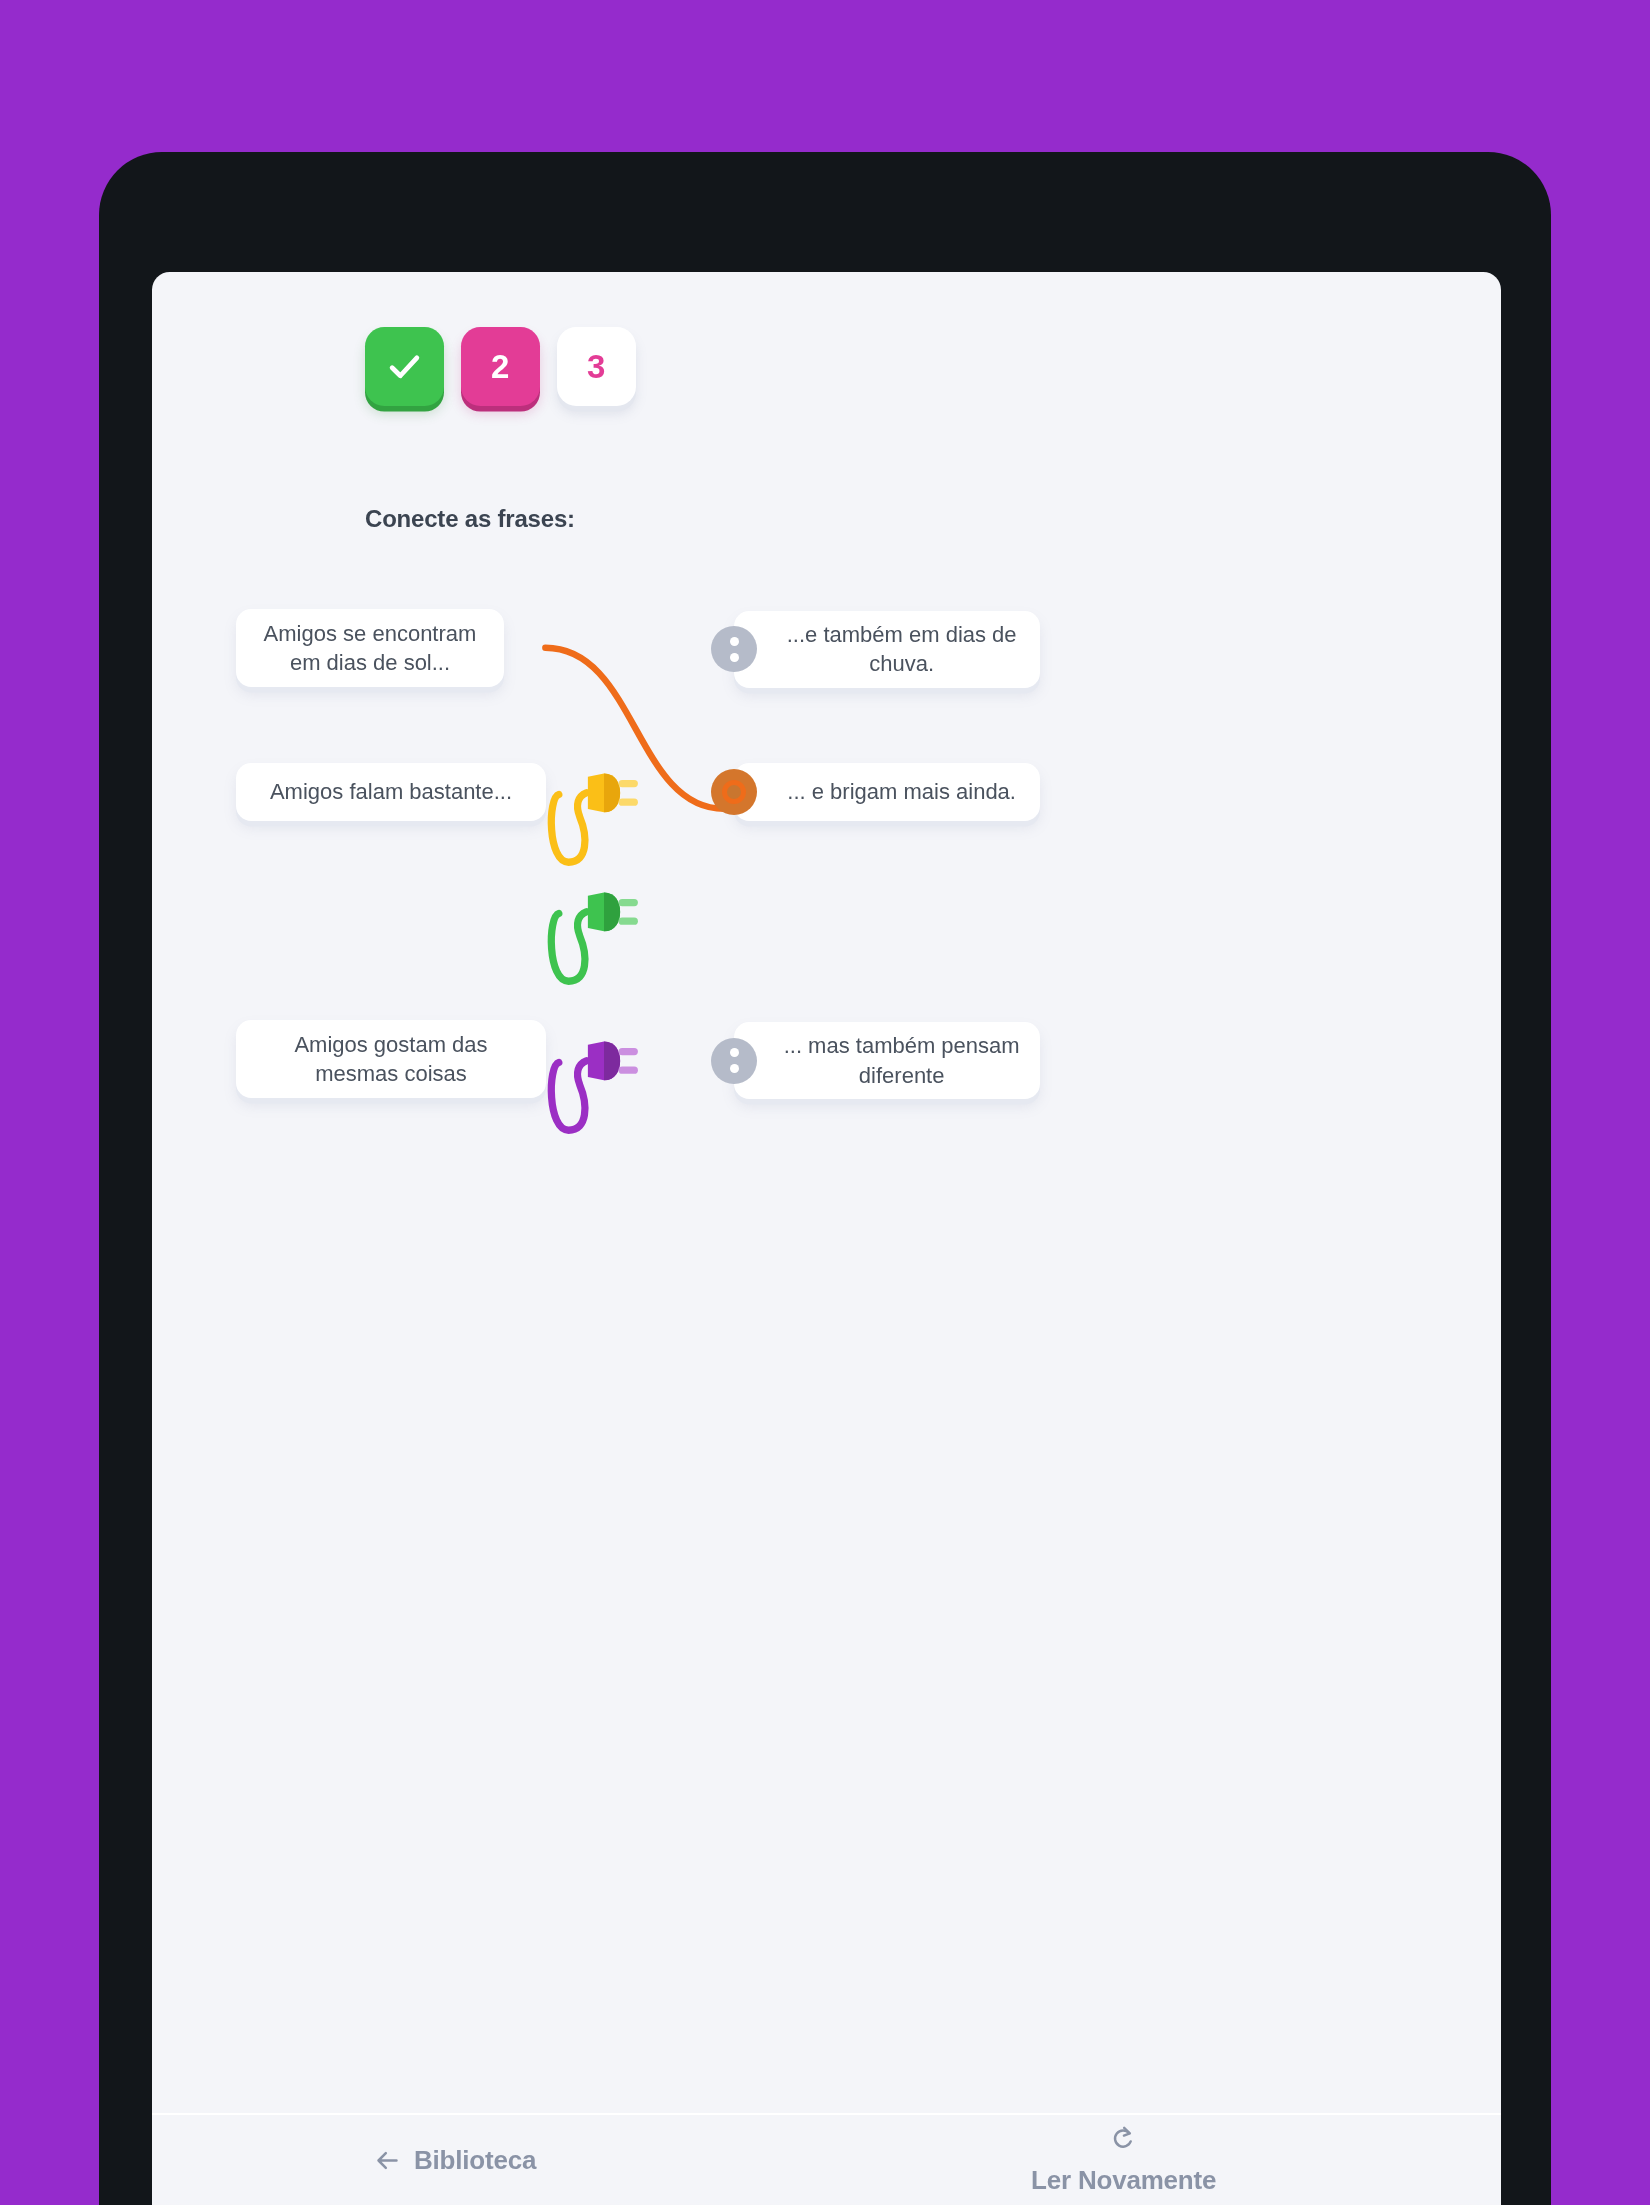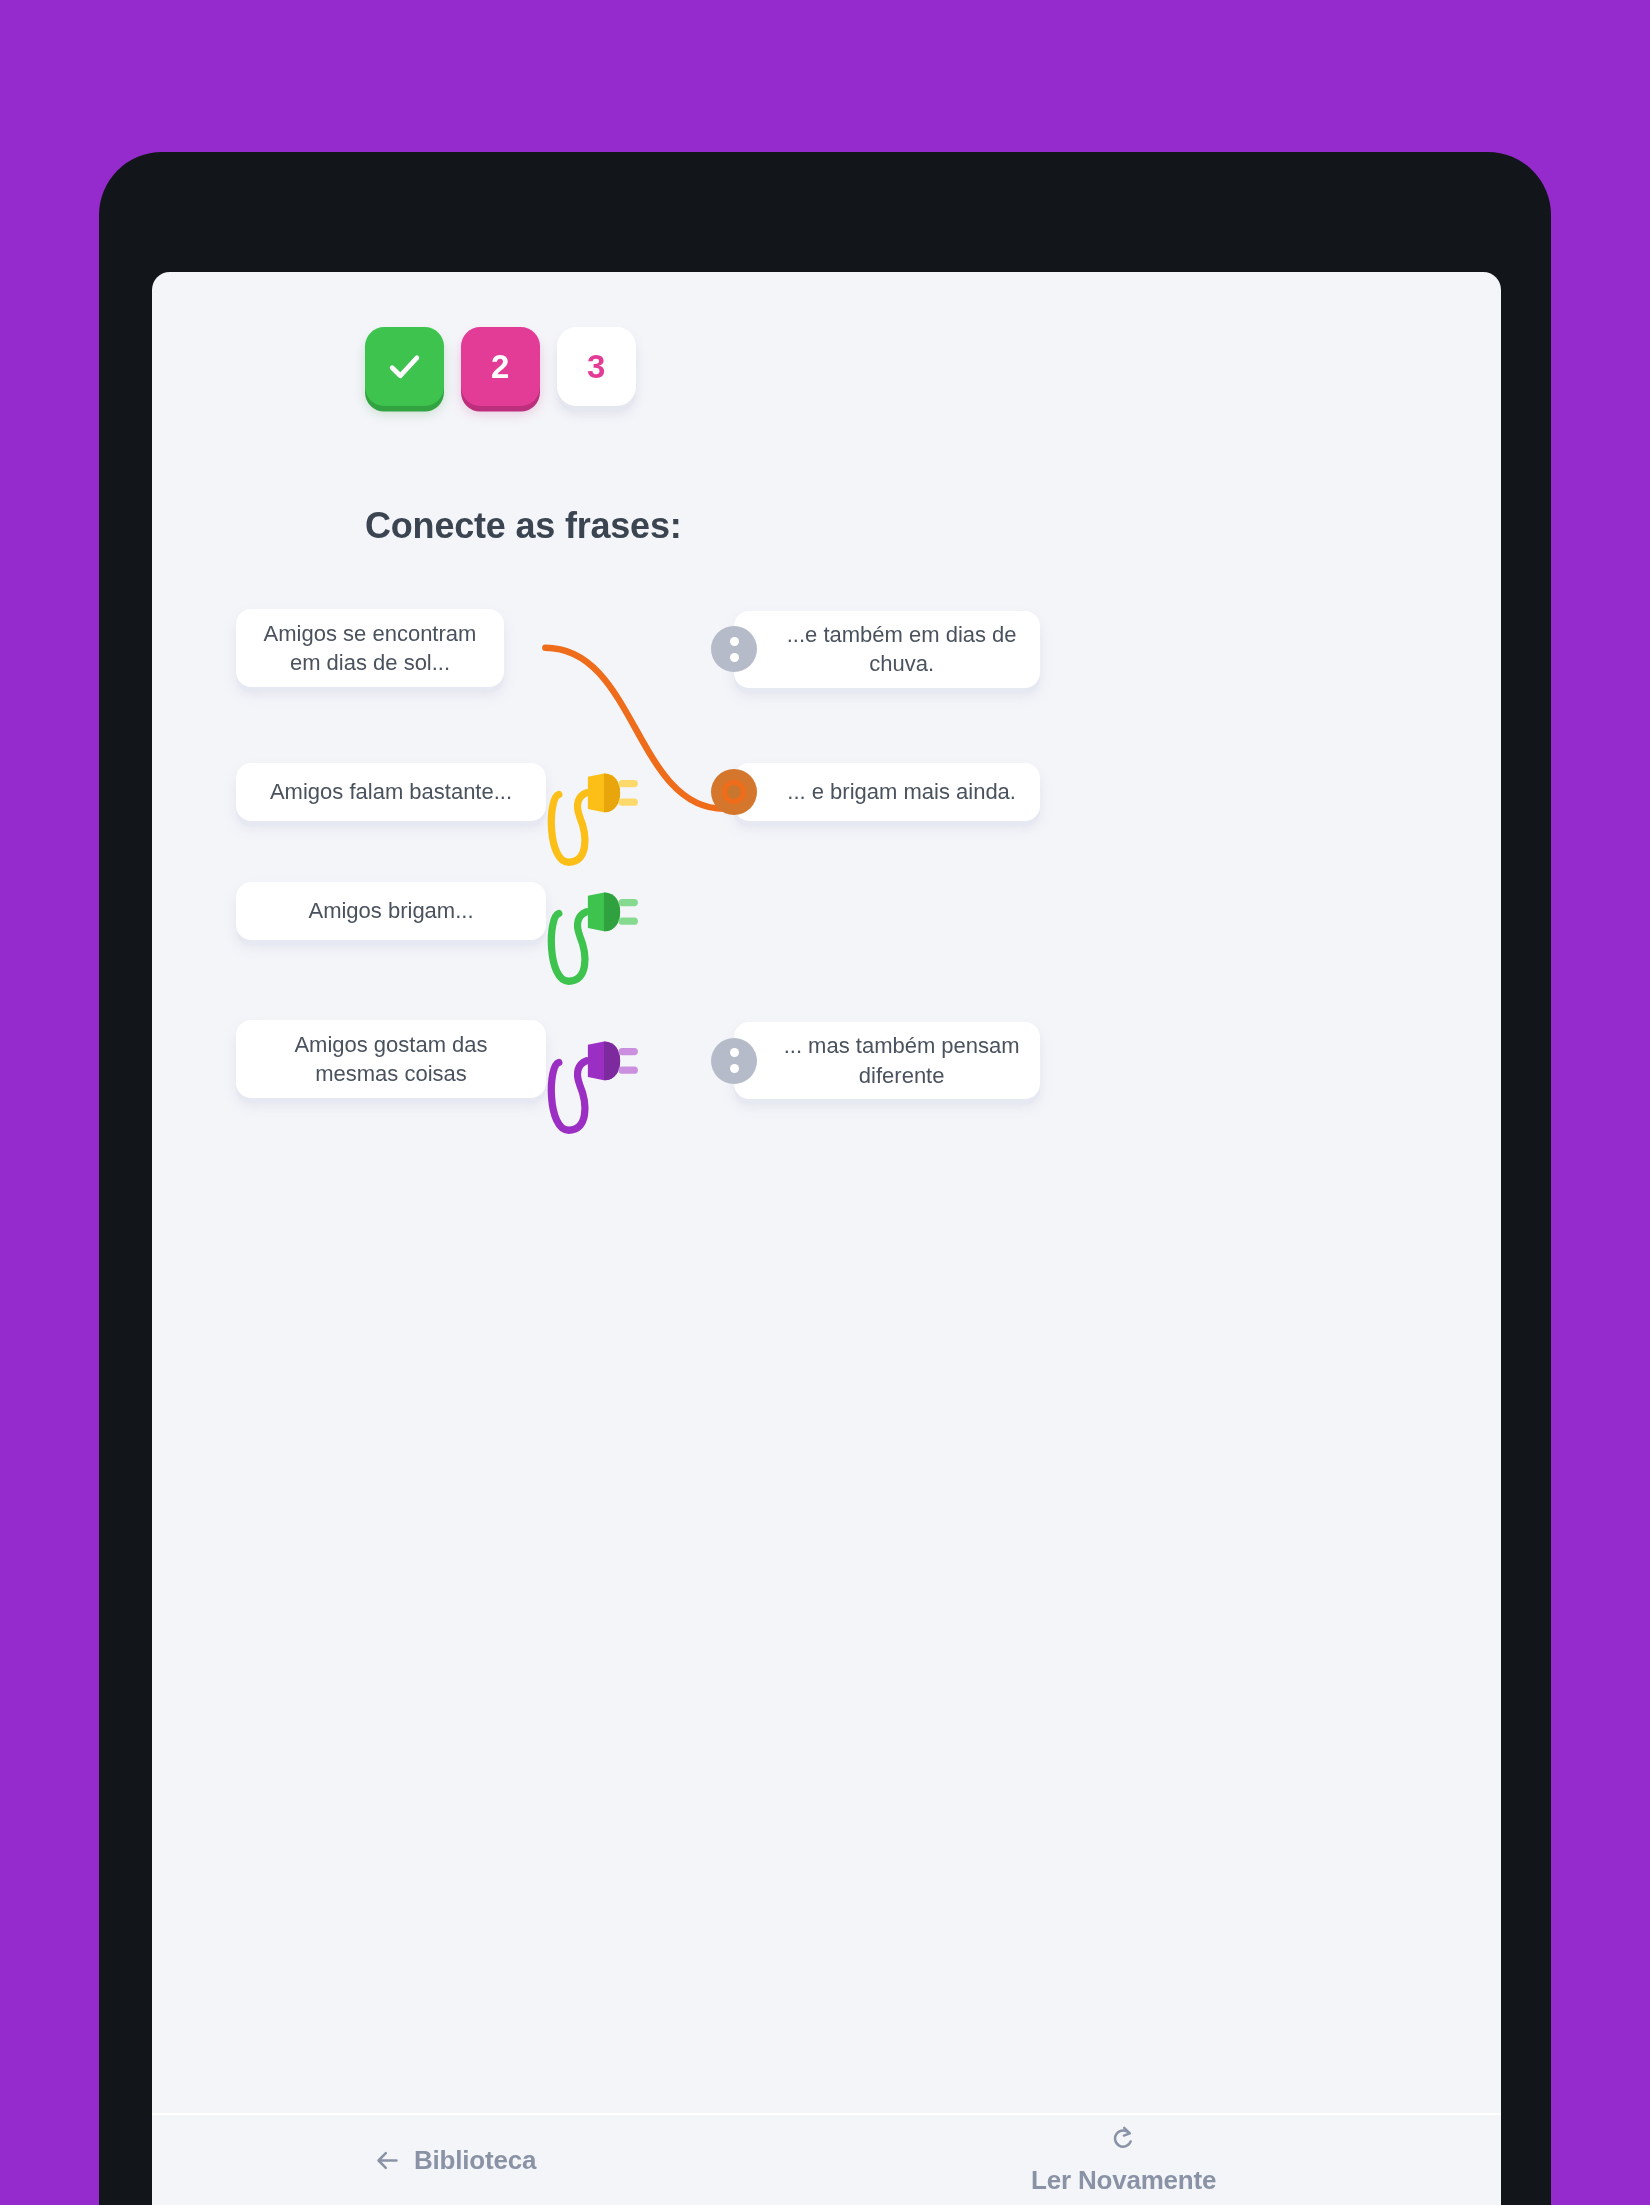--- a/index.html
+++ b/index.html
@@ -74,21 +74,21 @@
     background:#ffffff;
     box-shadow:0 5.6px 0 #e4e7ef, 0 8px 11.3px rgba(120,130,160,.16);
     color:#e33c96;
   }
   .check-glyph{ width:37px; height:37px; display:block; }
 
   
   #page-title{
     position:absolute;
     left:213px; top:233px;
-    font-size:36px;
+    font-size:24px;
     font-weight:bold;
     color:#3b4451;
     letter-spacing:-0.2px;
   }
 
   
   #match-area{
     position:absolute;
     left:0; top:321px;
     width:1349px; height:580px;
@@ -250,23 +250,20 @@
         <rect x="96" y="49" width="24" height="9" rx="4.5" fill="#fcd96a"></rect>
       </svg>
 
       <div class="answer-card" style="left:582px; top:170px; width:306px; height:58px;">
         <span class="socket connected">
           <span class="ring"></span>
         </span>
         <span class="answer-label">... e brigam mais ainda.</span>
       </div>
 
-      <div class="prompt-card" style="left:84px; top:289px; width:310px; height:58px;">
-        <span>Amigos brigam...</span>
-      </div>
 
       <svg class="plug" style="left:389px; top:285px;" viewBox="0 0 120 150">
         <path d="M22 44 C8 48, 8 128, 34 128 C58 128, 58 96, 48 72 C42 56, 46 46, 56 42" stroke="#3ec34f" stroke-width="9" fill="none" stroke-linecap="round"></path>
         <path d="M58 22 L78 18 C92 18, 98 30, 98 42 C98 54, 92 66, 78 66 L58 62 Z" fill="#3ec34f"></path>
         <path d="M78 18 C92 18, 98 30, 98 42 C98 54, 92 66, 78 66 Z" fill="#2fa13e"></path>
         <rect x="96" y="26" width="24" height="9" rx="4.5" fill="#86da90"></rect>
         <rect x="96" y="49" width="24" height="9" rx="4.5" fill="#86da90"></rect>
       </svg>
 
 

